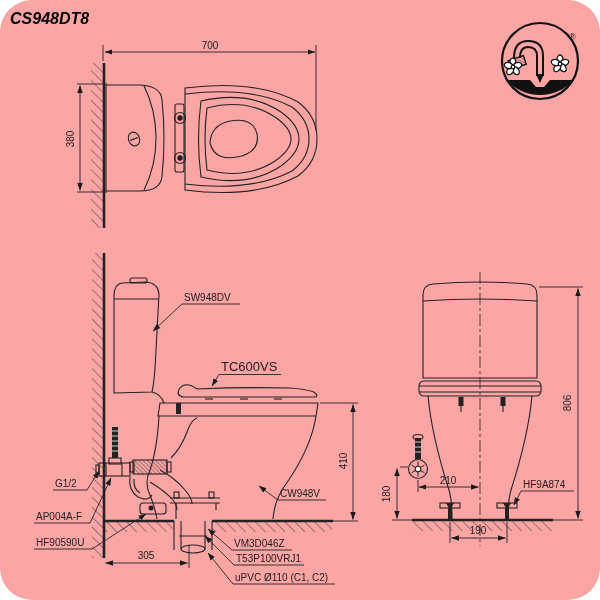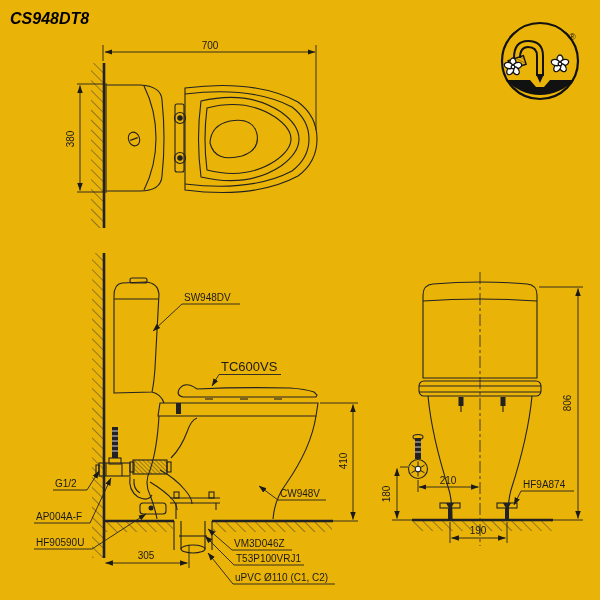--- a/index.html
+++ b/index.html
@@ -1,17 +1,17 @@
 <!DOCTYPE html>
 <html><head>
 <meta charset="utf-8">
 <style>
   html,body{margin:0;padding:0;background:#fff;}
-  .page{position:relative;width:600px;height:600px;background:#eab308;overflow:hidden;
-        font-family:"Liberation Sans",sans-serif;color:#1a1a1a;}
+  .page{position:relative;width:600px;height:600px;background:#fca5a5;overflow:hidden;
+        font-family:"Liberation Sans",sans-serif;color:#1a1a1a;border-radius:32px;}
   svg{position:absolute;left:0;top:0;}
   .lbl{font-size:10px;fill:#1a1a1a;}
   .lbl-big{font-size:13px;fill:#1a1a1a;}
   .dim{font-size:10px;fill:#1a1a1a;}
   .title-text{font-size:16px;font-weight:bold;font-style:italic;fill:#000;}
 </style>
 </head>
 <body>
 
 <div class="page">

